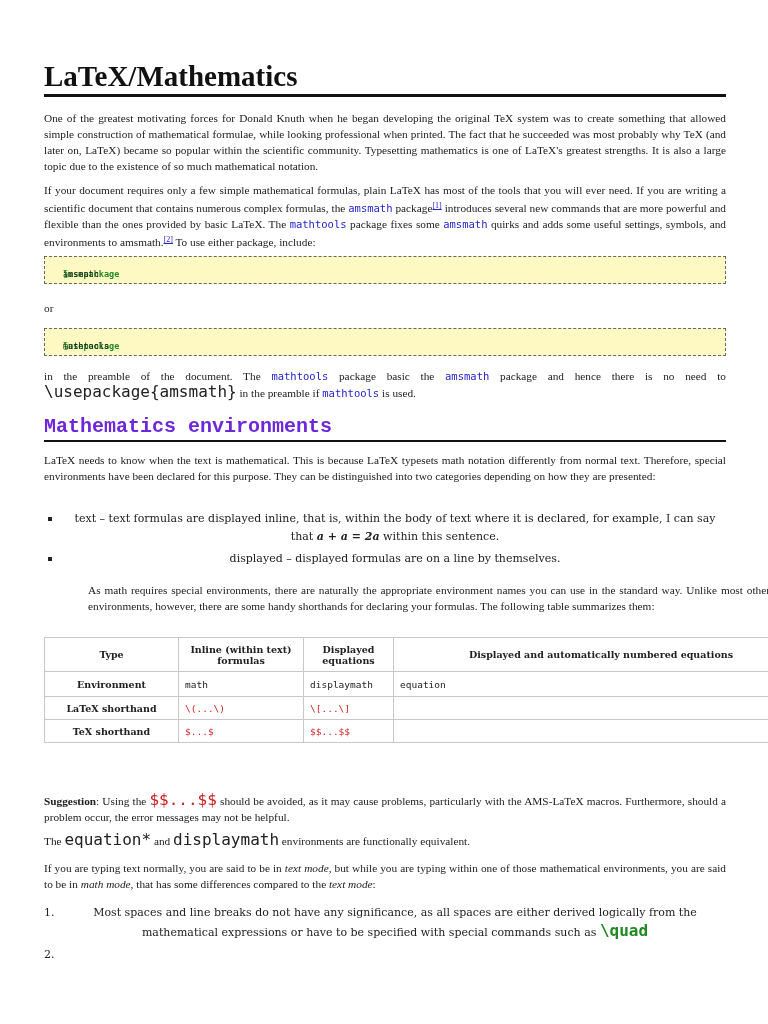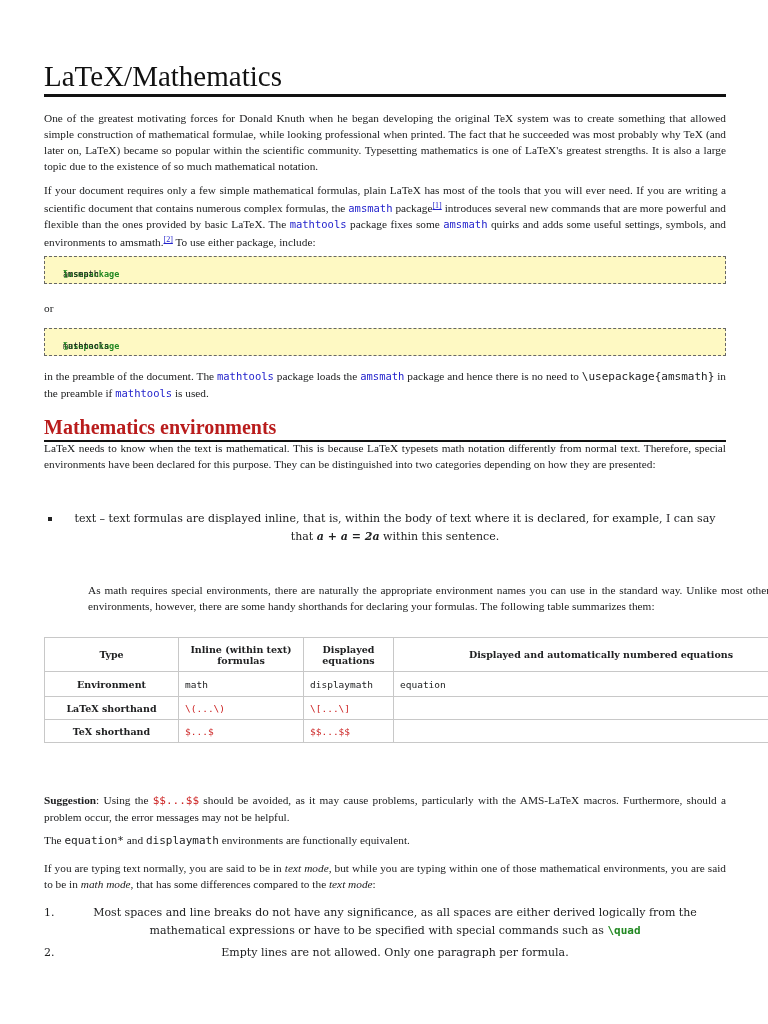--- a/index.html
+++ b/index.html
@@ -1,28 +1,28 @@
 <!DOCTYPE html>
 <html><head>
 <meta charset="utf-8">
 <style>
   html, body { margin:0; padding:0; background:#ffffff; }
   body { width:768px; height:1024px; overflow:hidden; position:relative;
          font-family:"DejaVu Serif", serif; color:#202122; }
   .page { position:absolute; left:44px; top:0; width:682px; }
   h1 { position:absolute; left:0; top:58px; margin:0; width:682px;
-       font-family:"Liberation Serif", serif; font-weight:normal; font-size:29px; line-height:36px;
+       font-family:"Liberation Serif", serif; font-weight:bold; font-size:29px; line-height:36px;
        color:#111; border-bottom:3px solid #111; padding-bottom:0px; height:36px; }
   h2 { position:absolute; left:0; margin:0; width:682px;
-       font-family:Liberation Serif, serif; font-weight:bold; font-size:20px; line-height:26px;
-       color:#b91c1c; border-bottom:2px solid #111; height:26px; }
+       font-family:Liberation Mono, monospace; font-weight:bold; font-size:20px; line-height:26px;
+       color:#6d28d9; border-bottom:2px solid #111; height:26px; }
   p { position:absolute; left:0; margin:0; width:682px; font-size:11.3px; line-height:16px;
       text-align:justify; font-family:"Liberation Serif", serif; }
   .code { font-family:"DejaVu Sans Mono", monospace; font-size:10.5px; color:#2222cc; }
-  .mono { font-family:"DejaVu Sans Mono", monospace; font-size:11px; color:#202122; }
+  .mono { font-family:"DejaVu Sans Mono", monospace; font-size:16px; color:#202122; }
   .red { color:#cc2222; }
   .green { color:#228822; }
   .sup { font-size:8px; vertical-align:4px; color:#2222cc; text-decoration:underline; }
   .codebox { position:absolute; left:0; width:680px; height:26px; border:1px dashed #666;
              background:#fef9c3; }
   .codebox span { position:absolute; left:9px; top:6px; font-family:"DejaVu Sans Mono", monospace; font-size:8.5px; }
   .kw { color:#228822; font-weight:bold; }
   .arg { color:#222; }
   ul, ol { position:absolute; left:0; margin:0; padding:0; width:682px; list-style:none;
            font-family:"DejaVu Serif", serif; font-size:11px; line-height:18px;text-align:center; }
@@ -62,28 +62,29 @@
 
   <div class="codebox" style="top:328px;">
       <span>
         <span class="kw">\usepackage</span>
         <span class="green">{</span>
         <span class="arg">mathtools</span>
         <span class="green">}</span>
       </span>
     </div>
 
-  <p style="top:368px;"><span>in the preamble of the document. The </span><a class="code">mathtools</a><span> package loads the </span><a class="code">amsmath</a><span> package and hence there is no need to </span><span class="mono">\usepackage{amsmath}</span><span> in the preamble if </span><a class="code">mathtools</a><span> is used.</span></p>
+  <p style="top:368px;"><span>in the preamble of the document. The </span><a class="code">mathtools</a><span> package basic the </span><a class="code">amsmath</a><span> package and hence there is no need to </span><span class="mono">\usepackage{amsmath}</span><span> in the preamble if </span><a class="code">mathtools</a><span> is used.</span></p>
 
   <h2 style="top:414px;">Mathematics environments</h2>
 
-  <p style="top:440px;">LaTeX needs to know when the text is mathematical. This is because LaTeX typesets math notation differently from normal text. Therefore, special environments have been declared for this purpose. They can be distinguished into two categories depending on how they are presented:</p>
+  <p style="top:452px;">LaTeX needs to know when the text is mathematical. This is because LaTeX typesets math notation differently from normal text. Therefore, special environments have been declared for this purpose. They can be distinguished into two categories depending on how they are presented:</p>
 
   <ul style="top:510px;">
     <li><span>text – text formulas are displayed inline, that is, within the body of text where it is declared, for example, I can say that </span><span class="math">a + a = 2a</span><span> within this sentence.</span></li>
+    <li><span>displayed – displayed formulas are on a line by themselves.</span></li>
   </ul>
 
   <p style="top:582px;margin-left:44px;">As math requires special environments, there are naturally the appropriate environment names you can use in the standard way. Unlike most other environments, however, there are some handy shorthands for declaring your formulas. The following table summarizes them:</p>
 
   <table>
     <tbody>
         <tr style="height:34px;">
       <th style="width:121px;">Type</th>
       <th style="width:112px;">Inline (within text) formulas</th>
       <th style="width:77px;">Displayed equations</th>
@@ -111,16 +112,16 @@
     </table>
 
   <p style="top:792px;"><b>Suggestion</b><span>: Using the </span><span class="mono red">$$...$$</span><span> should be avoided, as it may cause problems, particularly with the AMS-LaTeX macros. Furthermore, should a problem occur, the error messages may not be helpful.</span></p>
 
   <p style="top:832px;"><span>The </span><span class="mono">equation*</span><span> and </span><span class="mono">displaymath</span><span> environments are functionally equivalent.</span></p>
 
   <p style="top:860px;"><span>If you are typing text normally, you are said to be in </span><em>text mode</em><span>, but while you are typing within one of those mathematical environments, you are said to be in </span><em>math mode</em><span>, that has some differences compared to the </span><em>text mode</em><span>:</span></p>
 
   <ol style="top:904px;">
     <li><span class="num">1.</span><span>Most spaces and line breaks do not have any significance, as all spaces are either derived logically from the mathematical expressions or have to be specified with special commands such as </span><span class="mono green" style="font-weight:bold;">\quad</span></li>
-    <li><span class="num">2.</span><span>Empty lines are not allowed. Only one paragraph per formula.</span></li>
+    <li><span class="num">2.</span></li>
   </ol>
 
 </div>
 
 </body></html>

